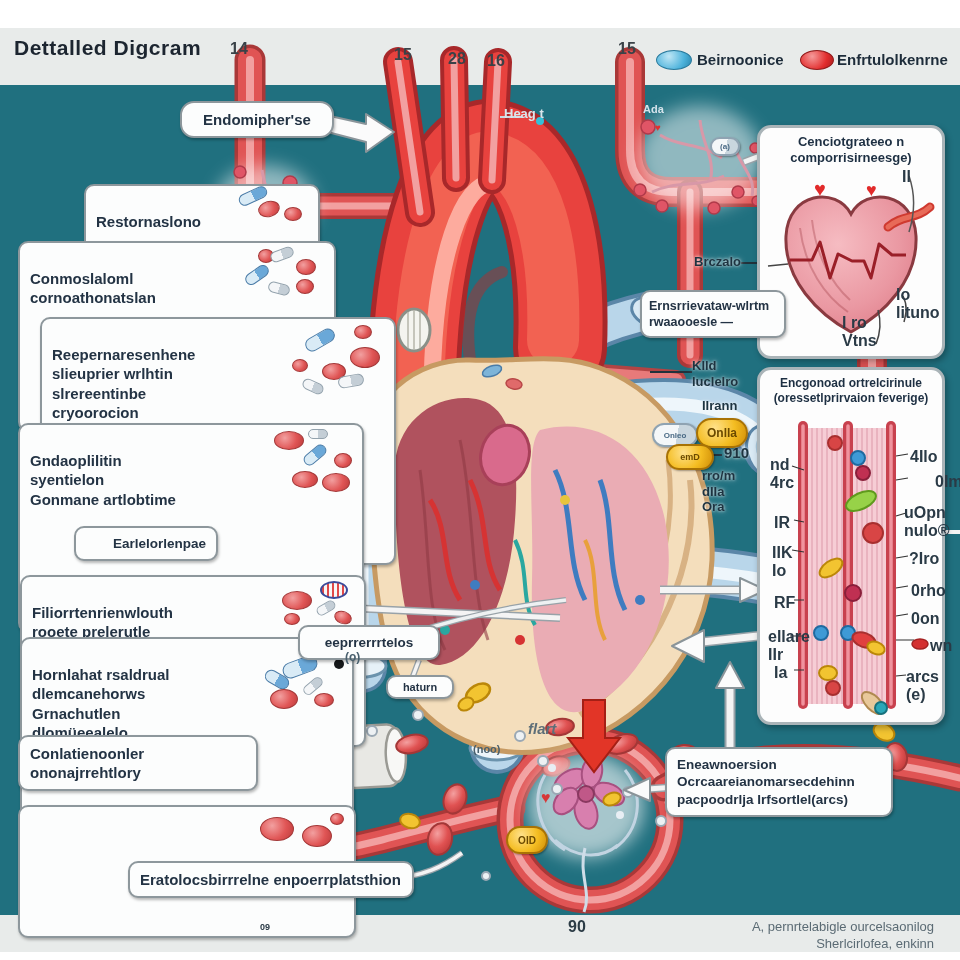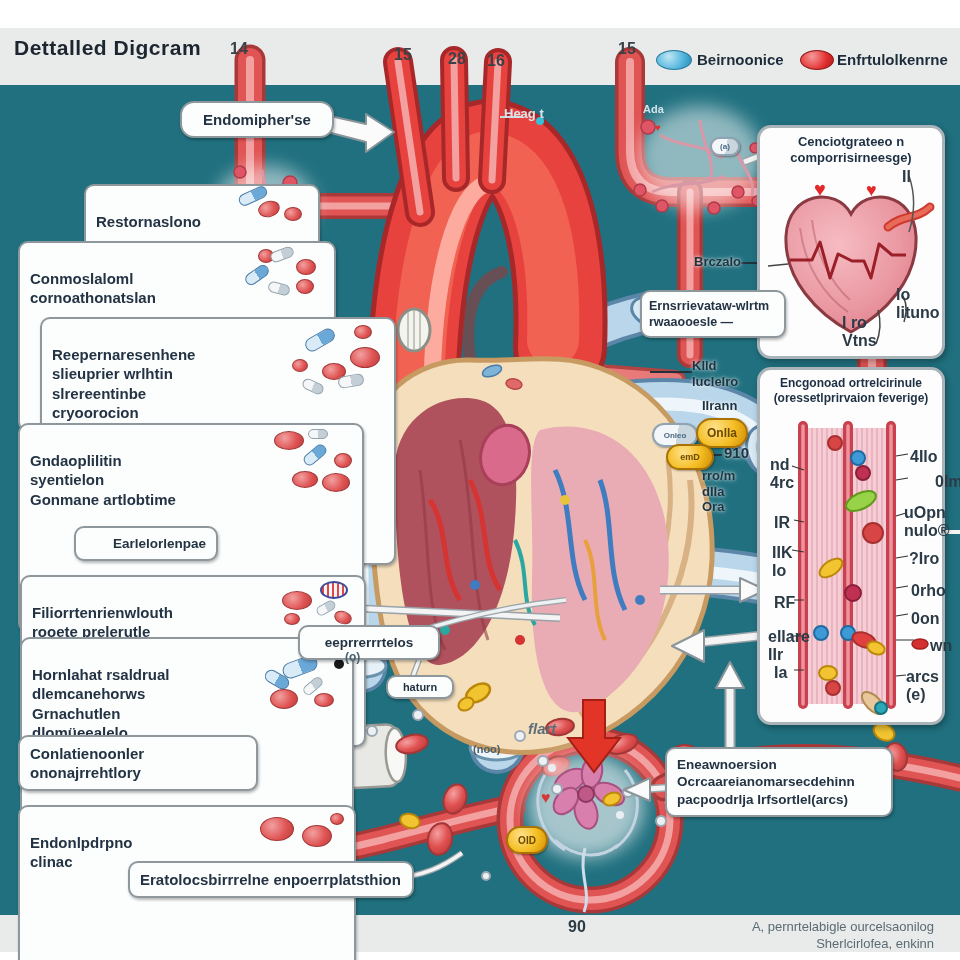--- a/index.html
+++ b/index.html
@@ -364,22 +364,20 @@
   <span class="capb" style="right:34px;top:20px;width:34px;height:14px;transform:rotate(-20deg);"></span>
   <span class="capb" style="right:62px;top:34px;width:24px;height:11px;transform:rotate(30deg);"></span>
   <span class="cell" style="right:14px;top:6px;width:14px;height:10px;"></span>
   <span class="cell" style="right:54px;top:50px;width:26px;height:18px;"></span>
   <span class="cell" style="right:18px;top:54px;width:18px;height:12px;"></span>
   <span class="capw" style="right:28px;top:42px;width:20px;height:8px;transform:rotate(-40deg);"></span>
 </div>
 <div class="abox" style="left:18px;top:735px;width:216px;">Conlatienoonler
 ononajrrehtlory</div>
 <div class="abox" style="left:18px;top:805px;width:220px;padding-right:104px;">
-  <span>Endonlpdrpno
-clinac</span>
   <span class="cell" style="right:60px;top:10px;width:32px;height:22px;"></span>
   <span class="cell" style="right:22px;top:18px;width:28px;height:20px;"></span>
   <span class="cell" style="right:10px;top:6px;width:12px;height:10px;"></span>
   <span class="mark" style="right:84px;bottom:3px;">09</span>
   
 </div>
 <div class="abox" style="left:128px;top:861px;width:262px;">Eratolocsbirrrelne enpoerrplatsthion</div>
 <div class="abox" style="left:298px;top:625px;width:118px;font-size:13.5px;text-align:center;">eeprrerrrtelos</div>
 <div class="abox" style="left:386px;top:675px;width:54px;font-size:11px;padding:3px 5px;text-align:center;">haturn</div>
 <div class="abox" style="left:640px;top:290px;width:128px;font-size:12.5px;padding:6px 7px;">Ernsrrievataw-wlrtm

